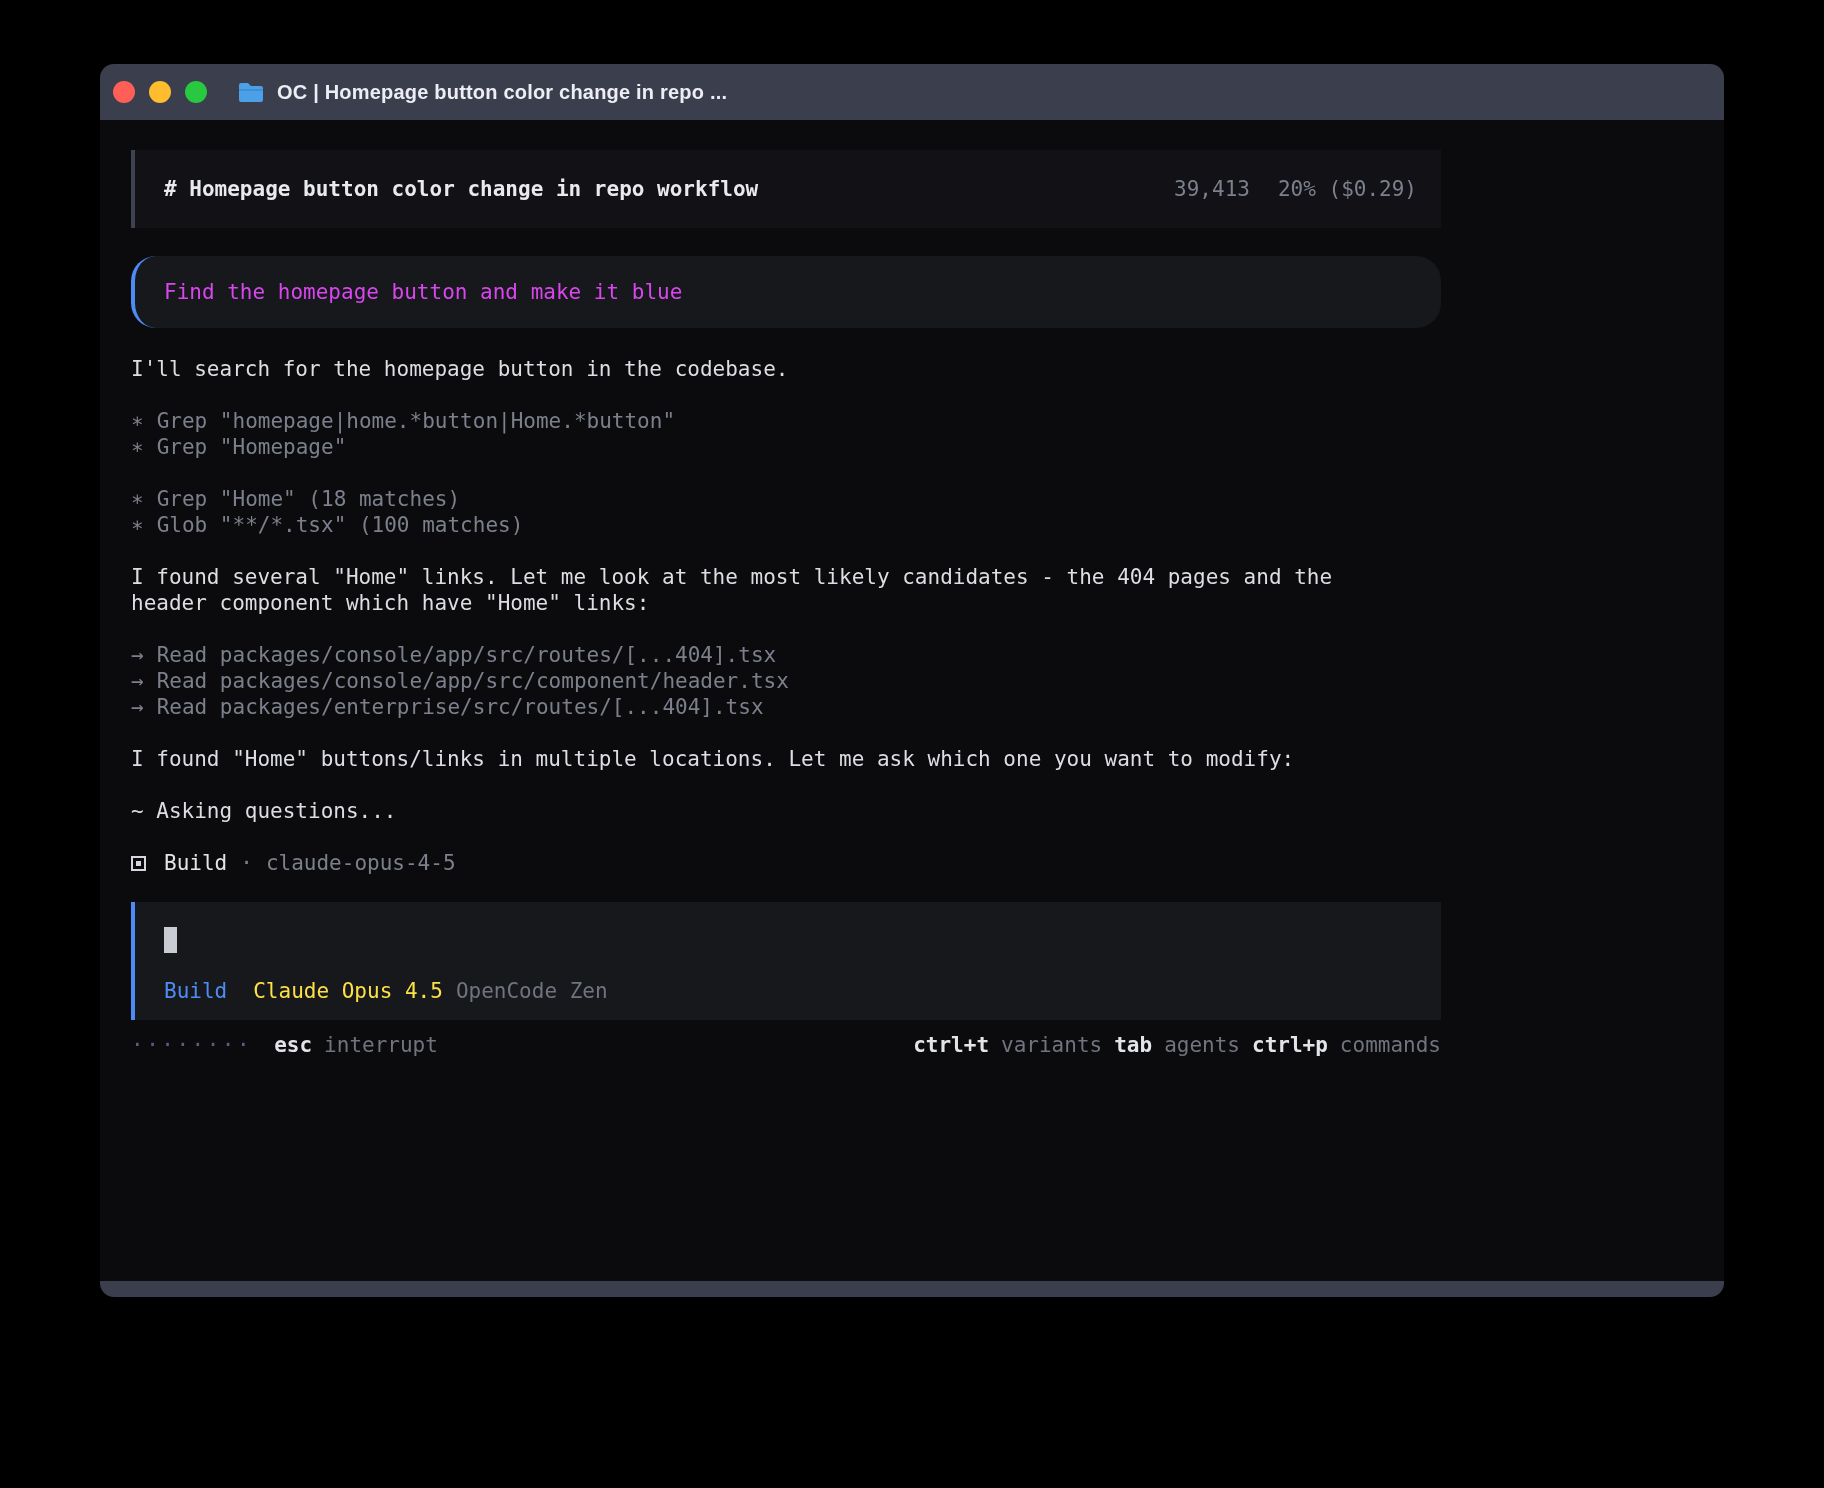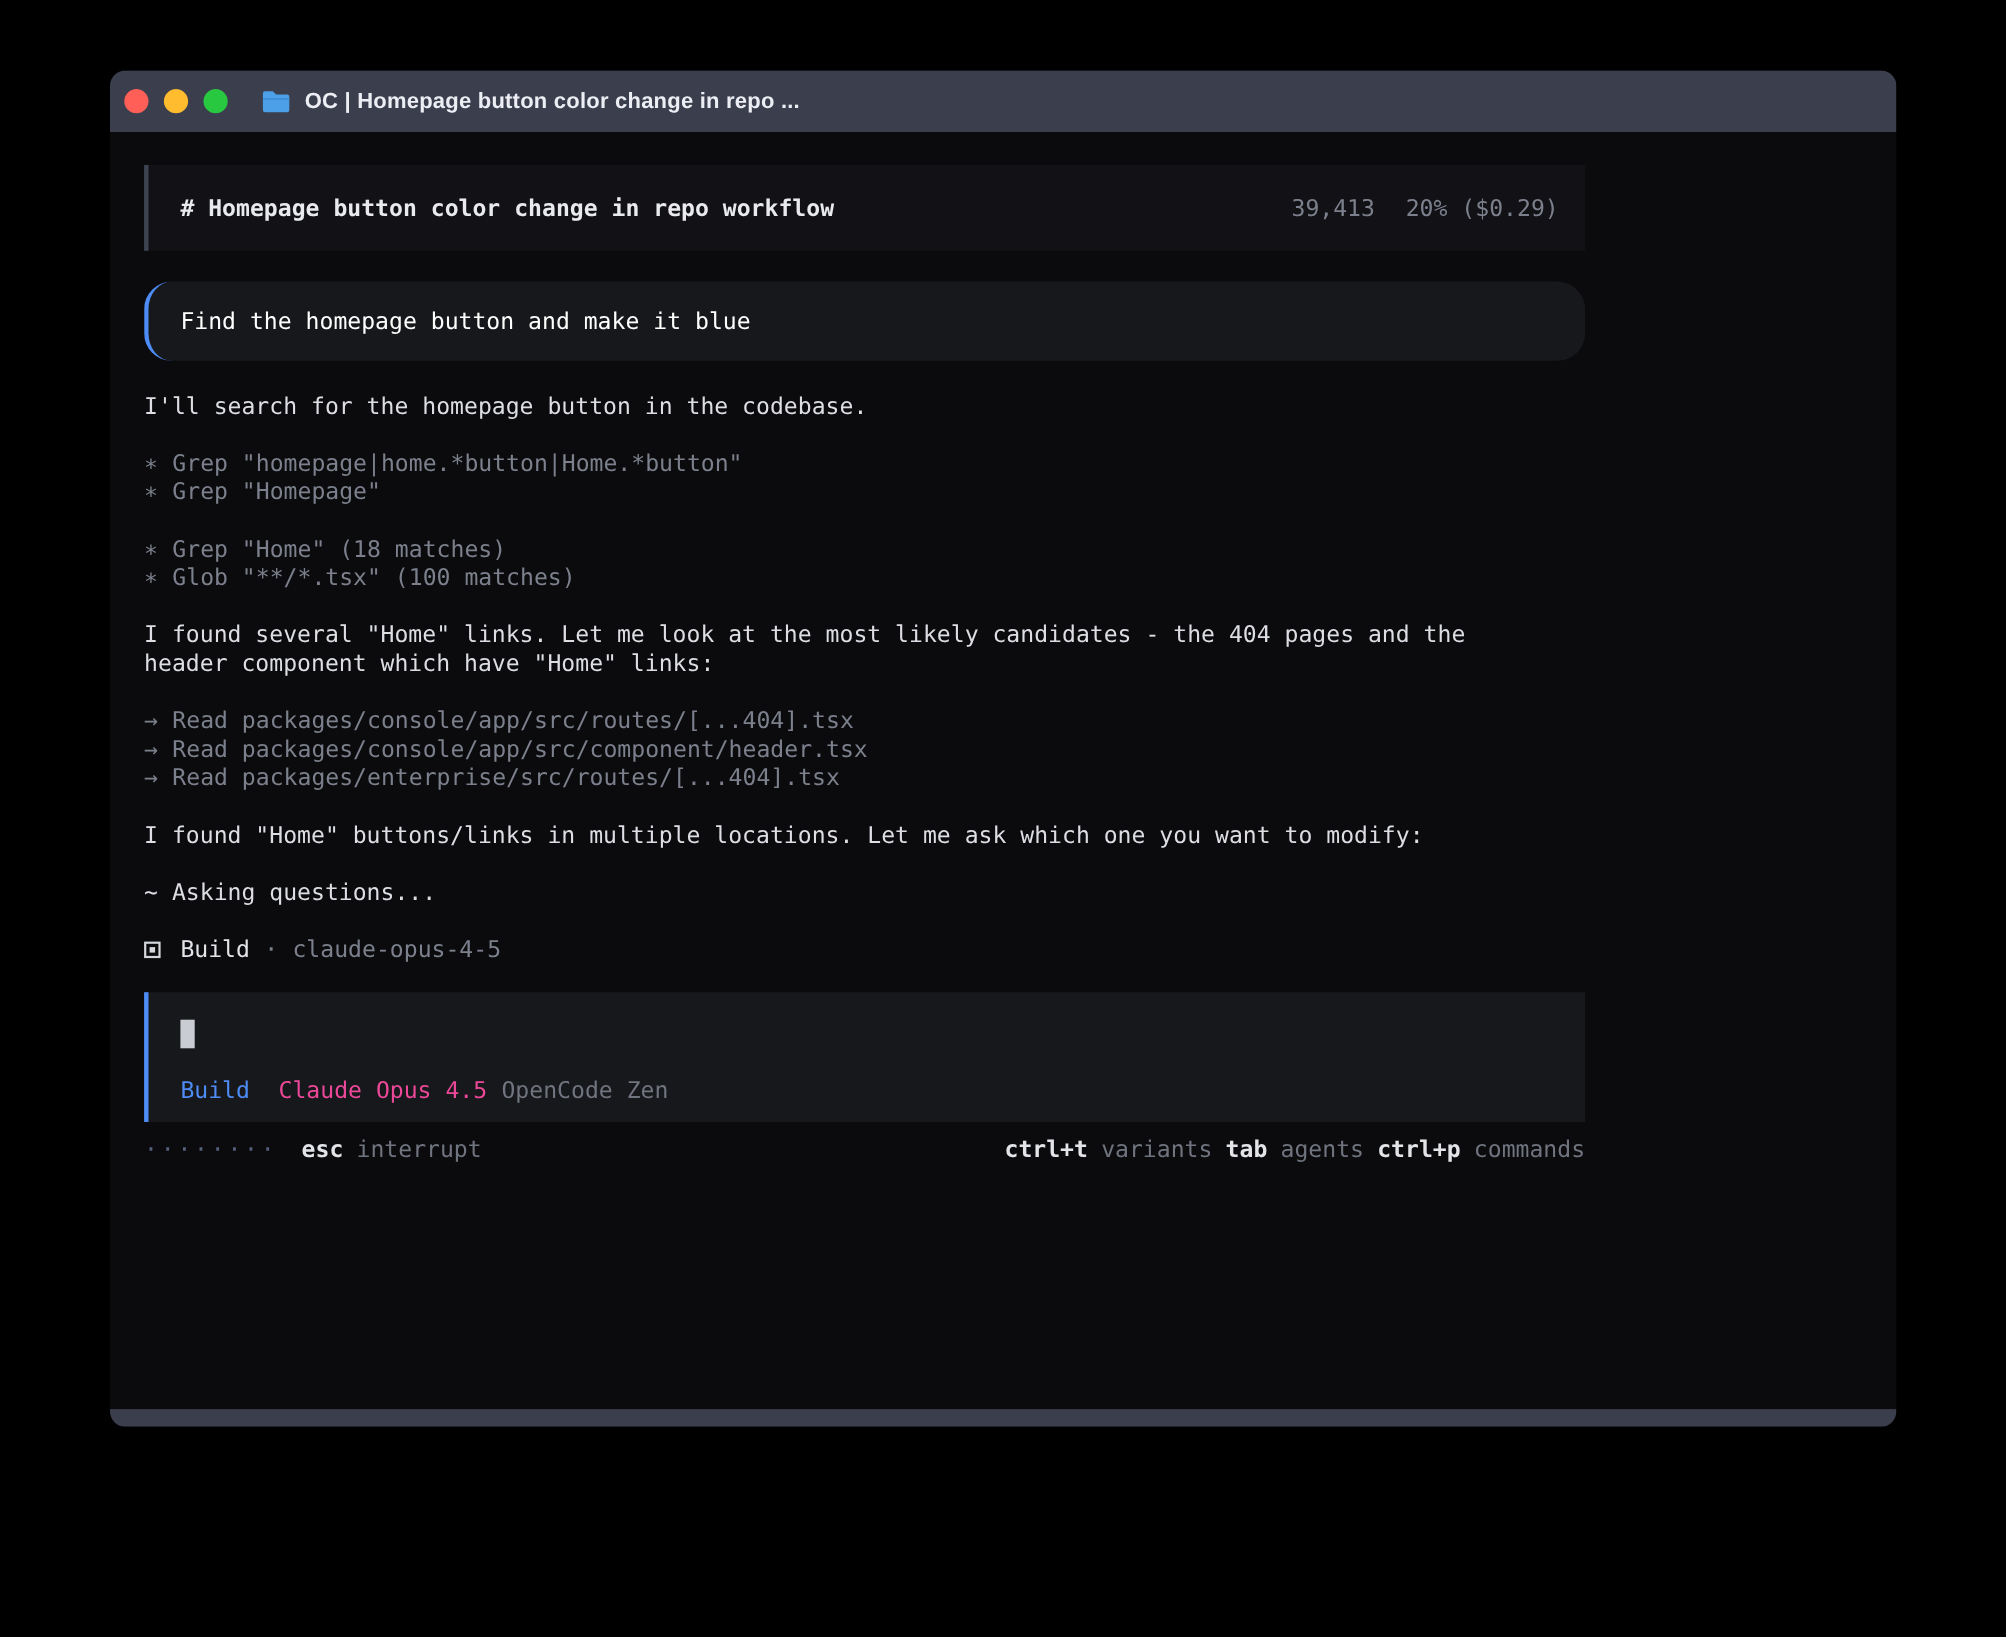--- a/index.html
+++ b/index.html
@@ -24,41 +24,41 @@
   .term { flex:1; padding:30px 0 0 31px; font-size:21px; }
 
   .block { border-left:4px solid #3e4350; padding-left:29px; padding-right:24px; width:1310px; }
 
   .header-block { background:#121216; border-color:#3e4350; height:78px;
     display:flex; align-items:center; justify-content:space-between; margin-bottom:28px; }
   .header-title { font-weight:bold; color:#e8eaee; }
   .header-stats { color:#7b808c; display:flex; gap:28px; }
 
   .msg-block { background:#17181b; border-color:#4e8cf5; height:72px;
-    display:flex; align-items:center; margin-bottom:28px; color:#ffffff;border-radius:25px; }
+    display:flex; align-items:center; margin-bottom:28px; color:#d946ef;border-radius:25px; }
 
   .conv { width:1250px; line-height:26px; }
   .para { color:#dcdee3; margin-bottom:26px; }
   .tools { color:#7b808c; margin-bottom:26px; }
   .tool-line .marker { display:inline-block; margin-right:13px; }
   .status-line { color:#dcdee3; margin-bottom:26px; }
 
   .agent-line { display:flex; align-items:center; margin-bottom:26px; color:#e2e4e8; }
   .agent-icon { width:15px; height:15px; border:2px solid #d4d7dd; margin-right:18px;
     position:relative; flex:none; }
   .agent-icon::after { content:""; position:absolute; inset:3px; background:#d4d7dd; }
   .agent-sep { color:#7b808c; margin:0 13px; }
   .agent-model { color:#7b808c; }
 
   .input-block { background:#17181b; border-color:#4e8cf5; padding:25px 24px 16px 29px;
     margin-bottom:12px; }
   .cursor { width:13px; height:26px; background:#c9ccd3; margin-bottom:25px; }
   .input-meta { line-height:26px; display:flex; align-items:baseline; }
   .mode { color:#4e8cf5; margin-right:26px; }
-  .model { color:#ec4899; margin-right:13px; }
+  .model { color:#fde047; margin-right:13px; }
   .provider { color:#70747f; }
 
   .statusbar { width:1310px; display:flex; justify-content:space-between;
     align-items:baseline; line-height:26px; }
   .sb-left { display:flex; align-items:baseline; }
   .spinner { color:#56617f; letter-spacing:2.5px; margin-right:22px; }
   .key { font-weight:bold; color:#e2e4e8; }
   .label { color:#70747f; margin-left:12px; }
   .sb-right { display:flex; align-items:baseline; }
   .shortcut { margin-left:12px; }

